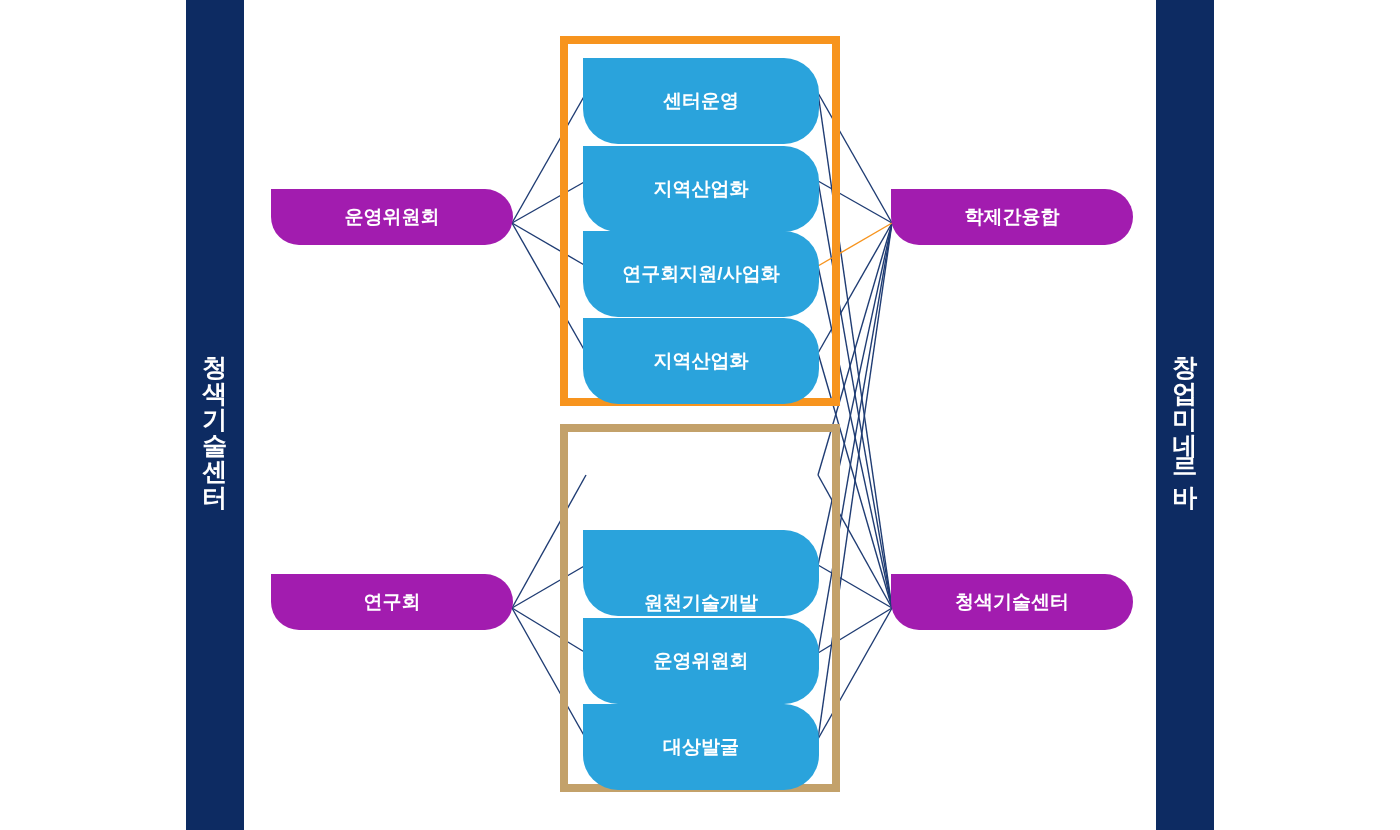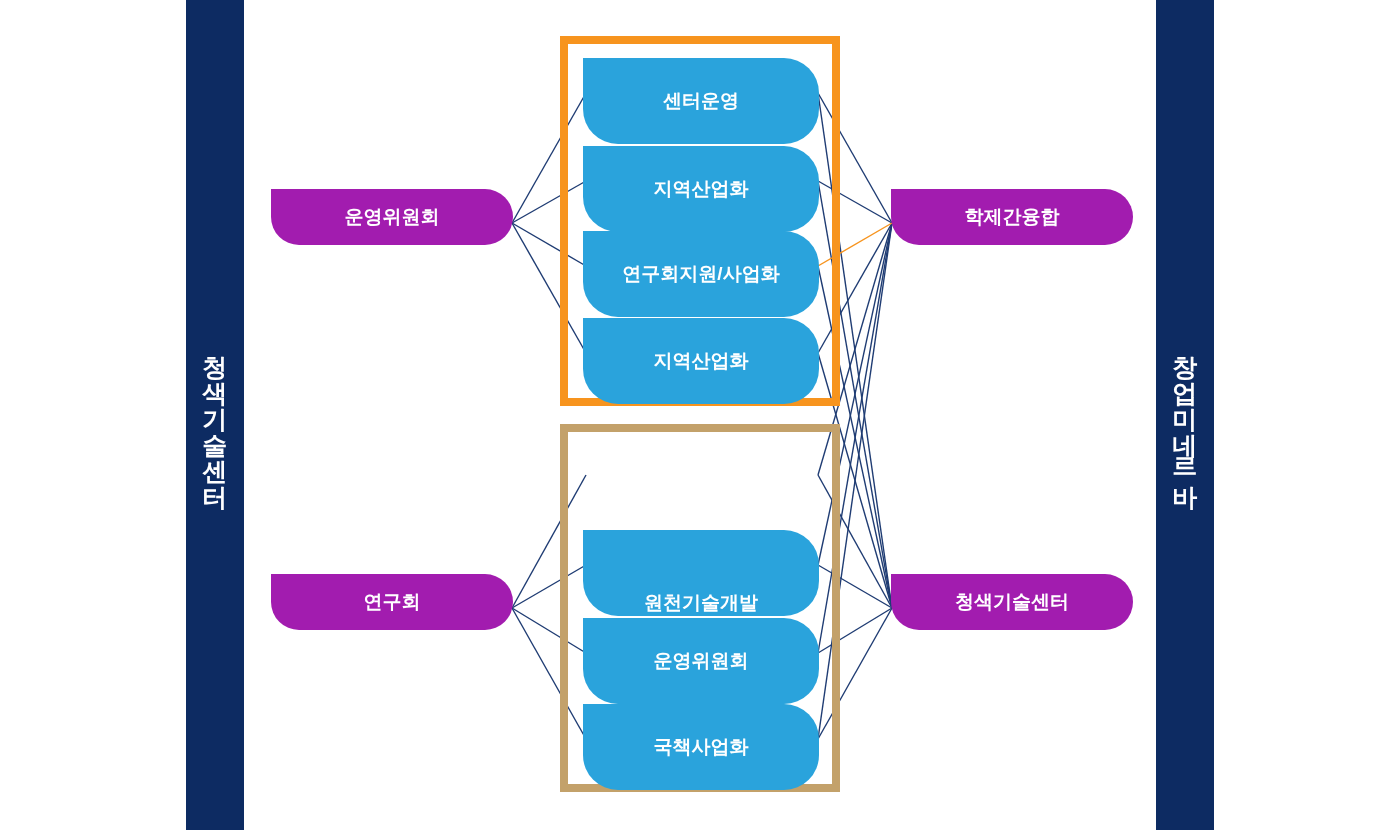--- a/index.html
+++ b/index.html
@@ -182,16 +182,16 @@
     <span class="node-label">지역산업화</span>
   </div>
 
   <div class="node node-task" id="node-coretech">
     <span class="node-label">원천기술개발</span>
   </div>
   <div class="node node-task" id="node-experts">
     <span class="node-label">운영위원회</span>
   </div>
   <div class="node node-task" id="node-national">
-    <span class="node-label">국책사업화</span>
+    <span class="node-label">대상발굴</span>
   </div>
 
 </div>
 
 </body></html>

